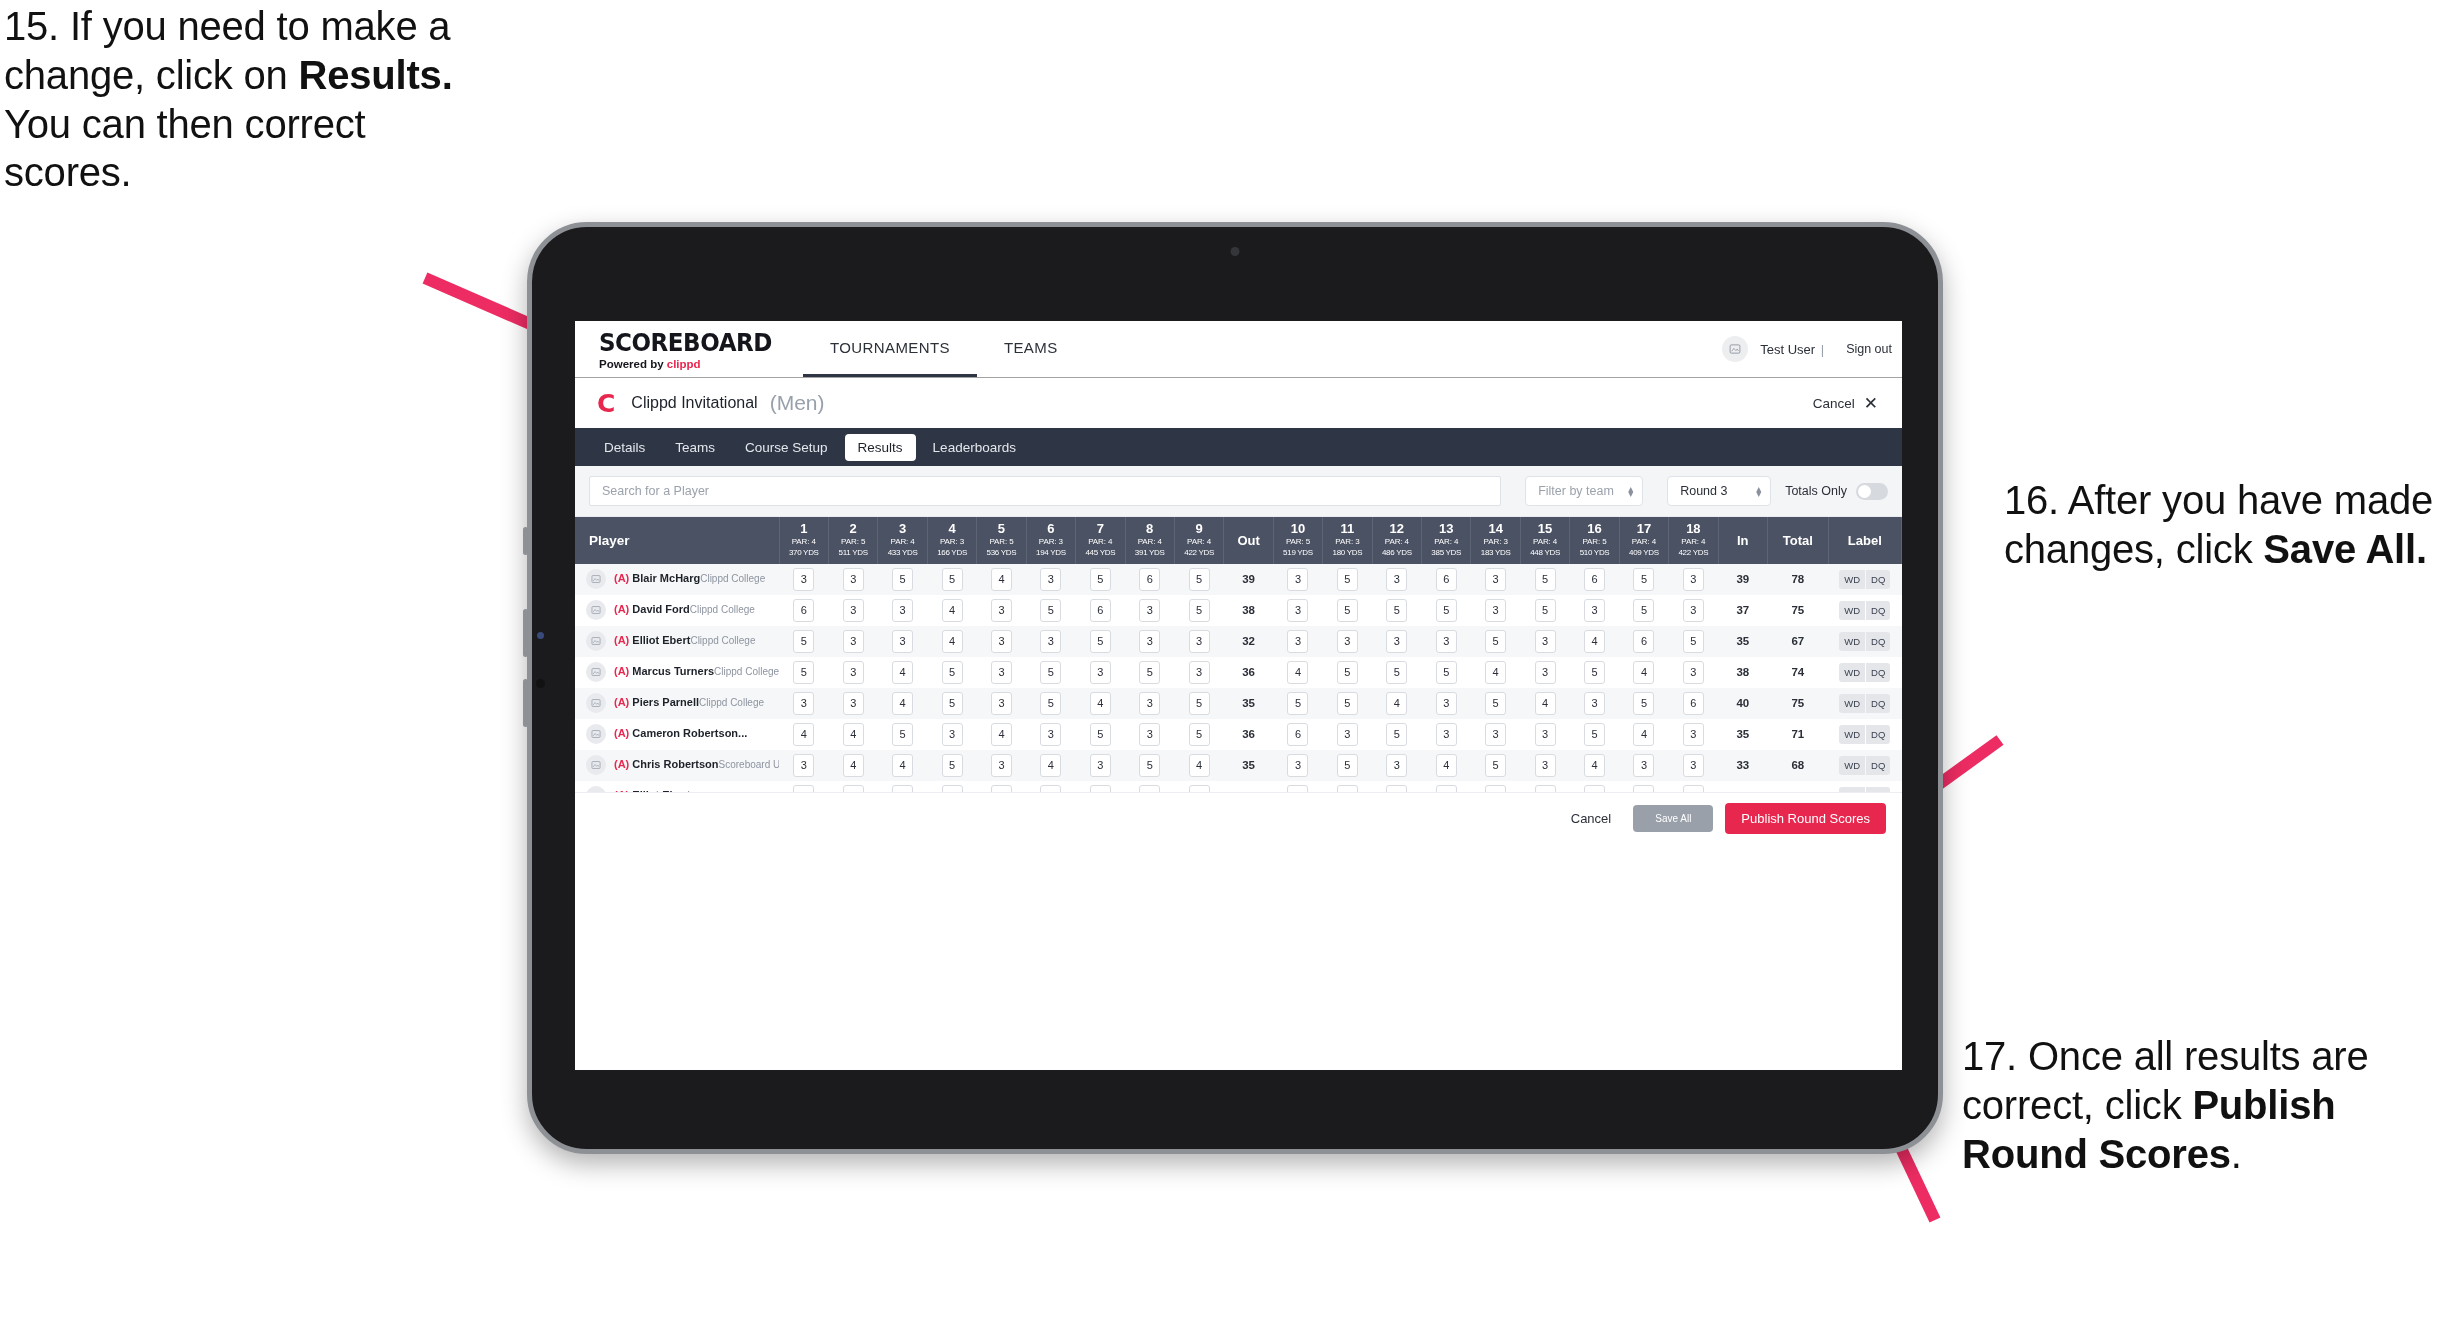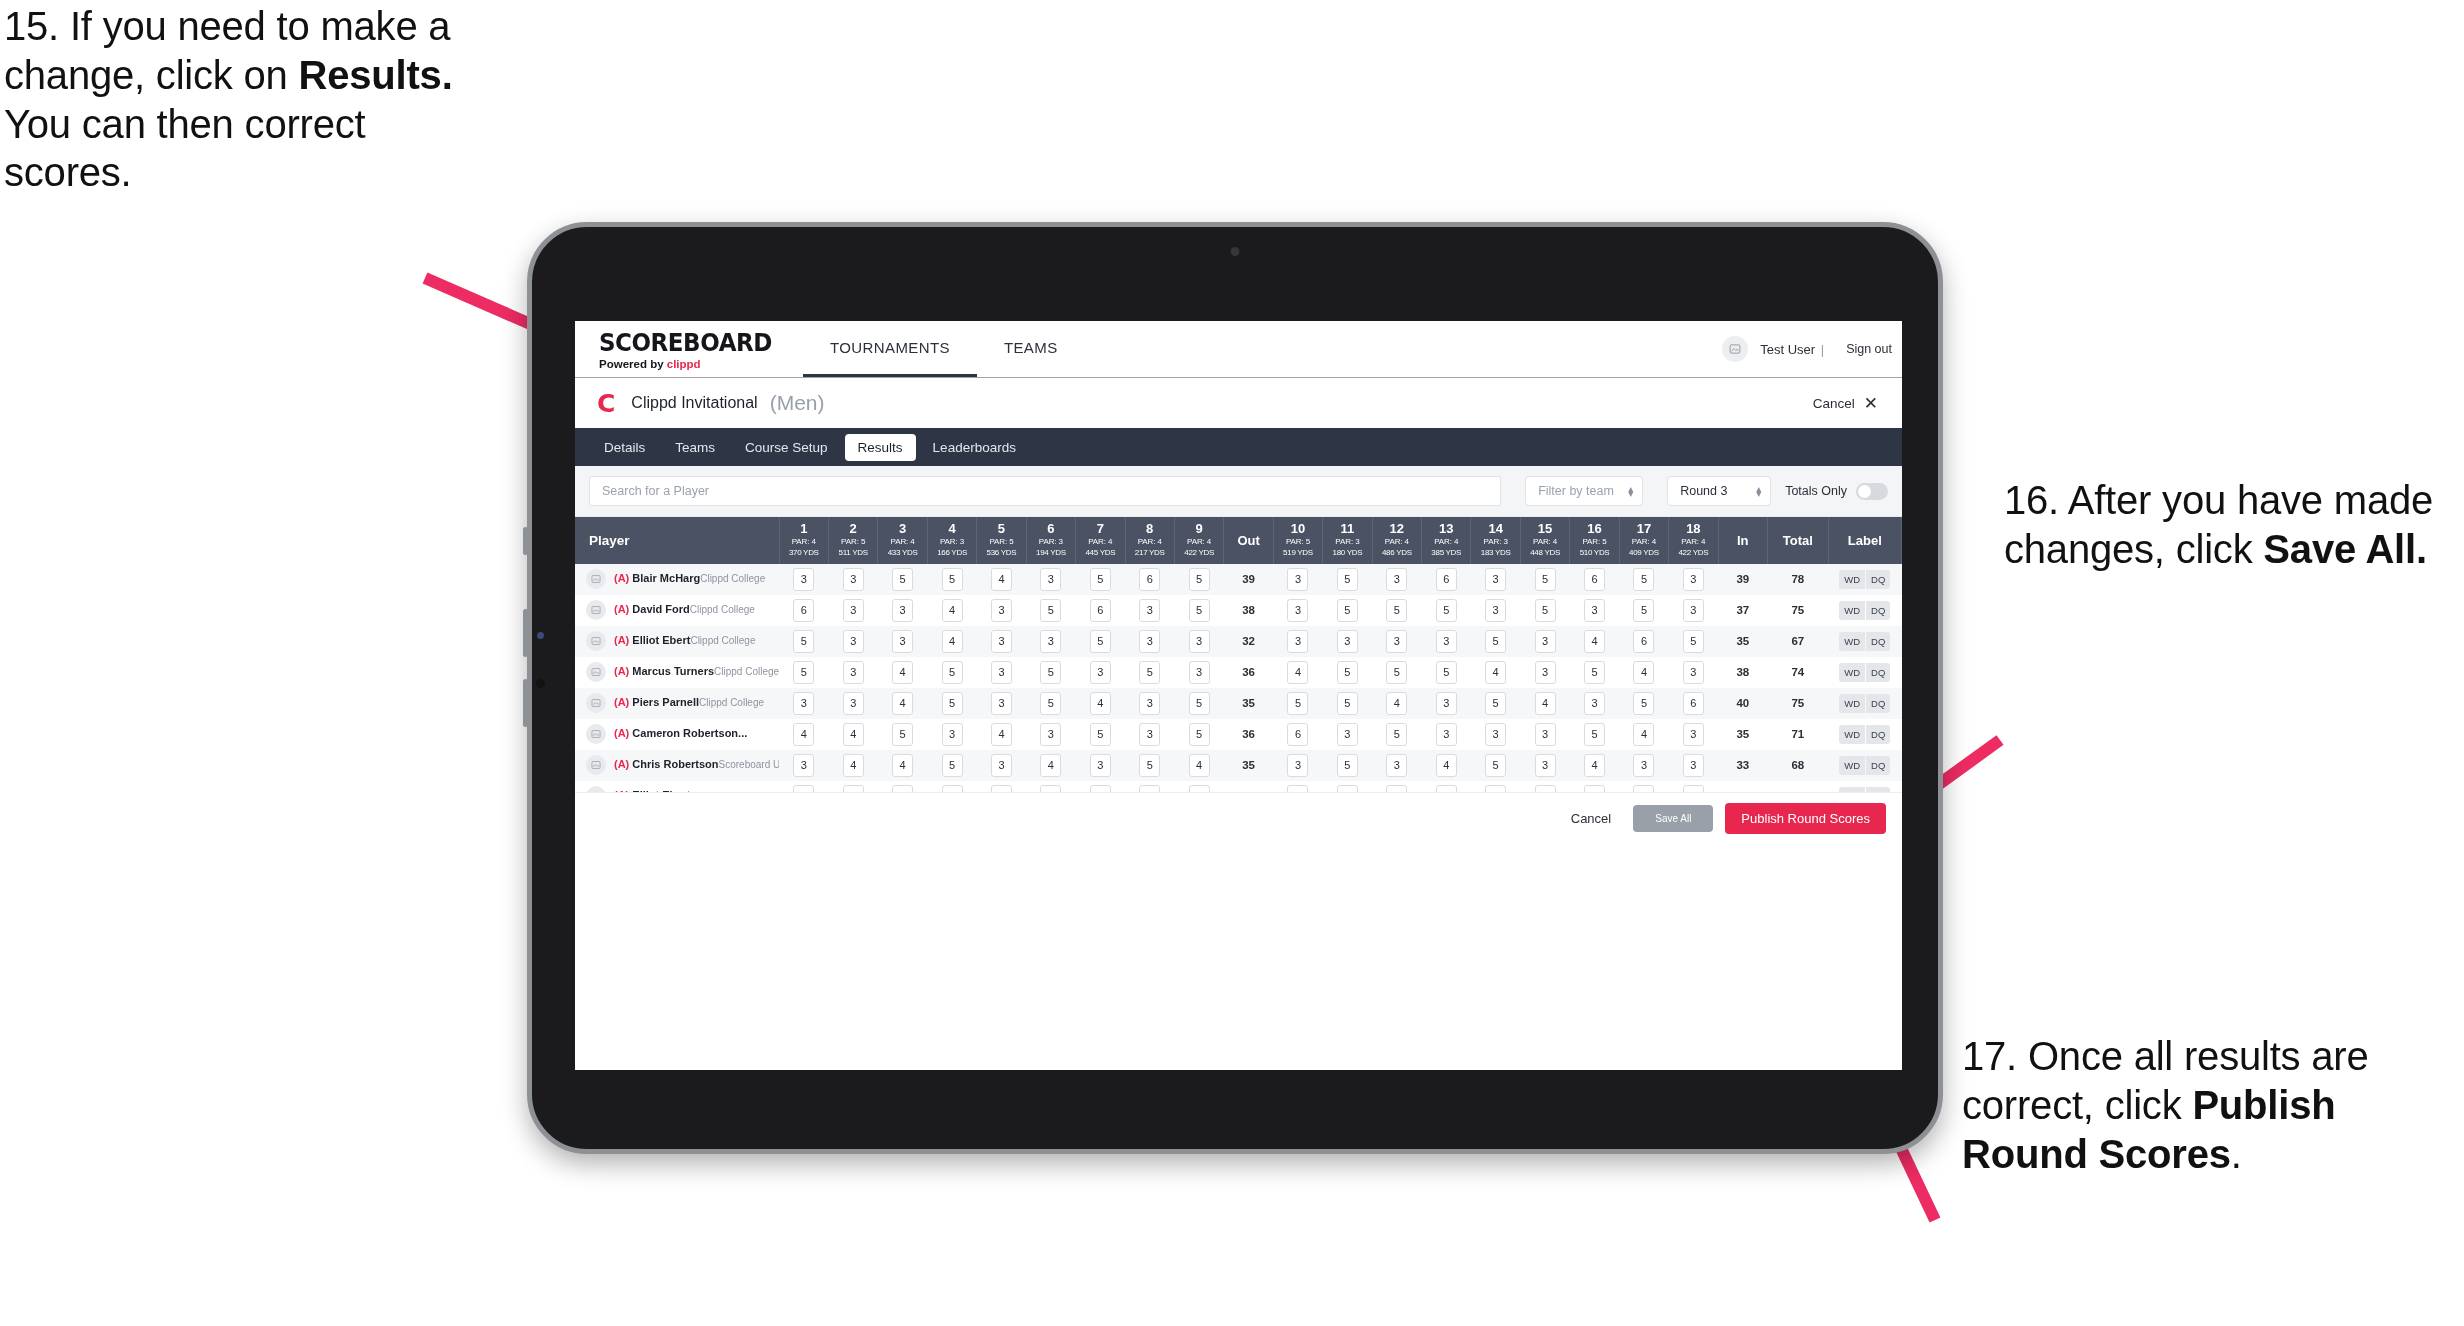--- a/index.html
+++ b/index.html
@@ -345,21 +345,21 @@
                   <div class="yds">194 YDS</div>
                 </th>
               <th class="hole">
                   <div class="hn">7</div>
                   <div class="par">PAR: 4</div>
                   <div class="yds">445 YDS</div>
                 </th>
               <th class="hole">
                   <div class="hn">8</div>
                   <div class="par">PAR: 4</div>
-                  <div class="yds">217 YDS</div>
+                  <div class="yds">391 YDS</div>
                 </th>
               <th class="hole">
                   <div class="hn">9</div>
                   <div class="par">PAR: 4</div>
                   <div class="yds">422 YDS</div>
                 </th>
               <th class="agg">Out</th>
               <th class="hole">
                   <div class="hn">10</div>
                   <div class="par">PAR: 5</div>

